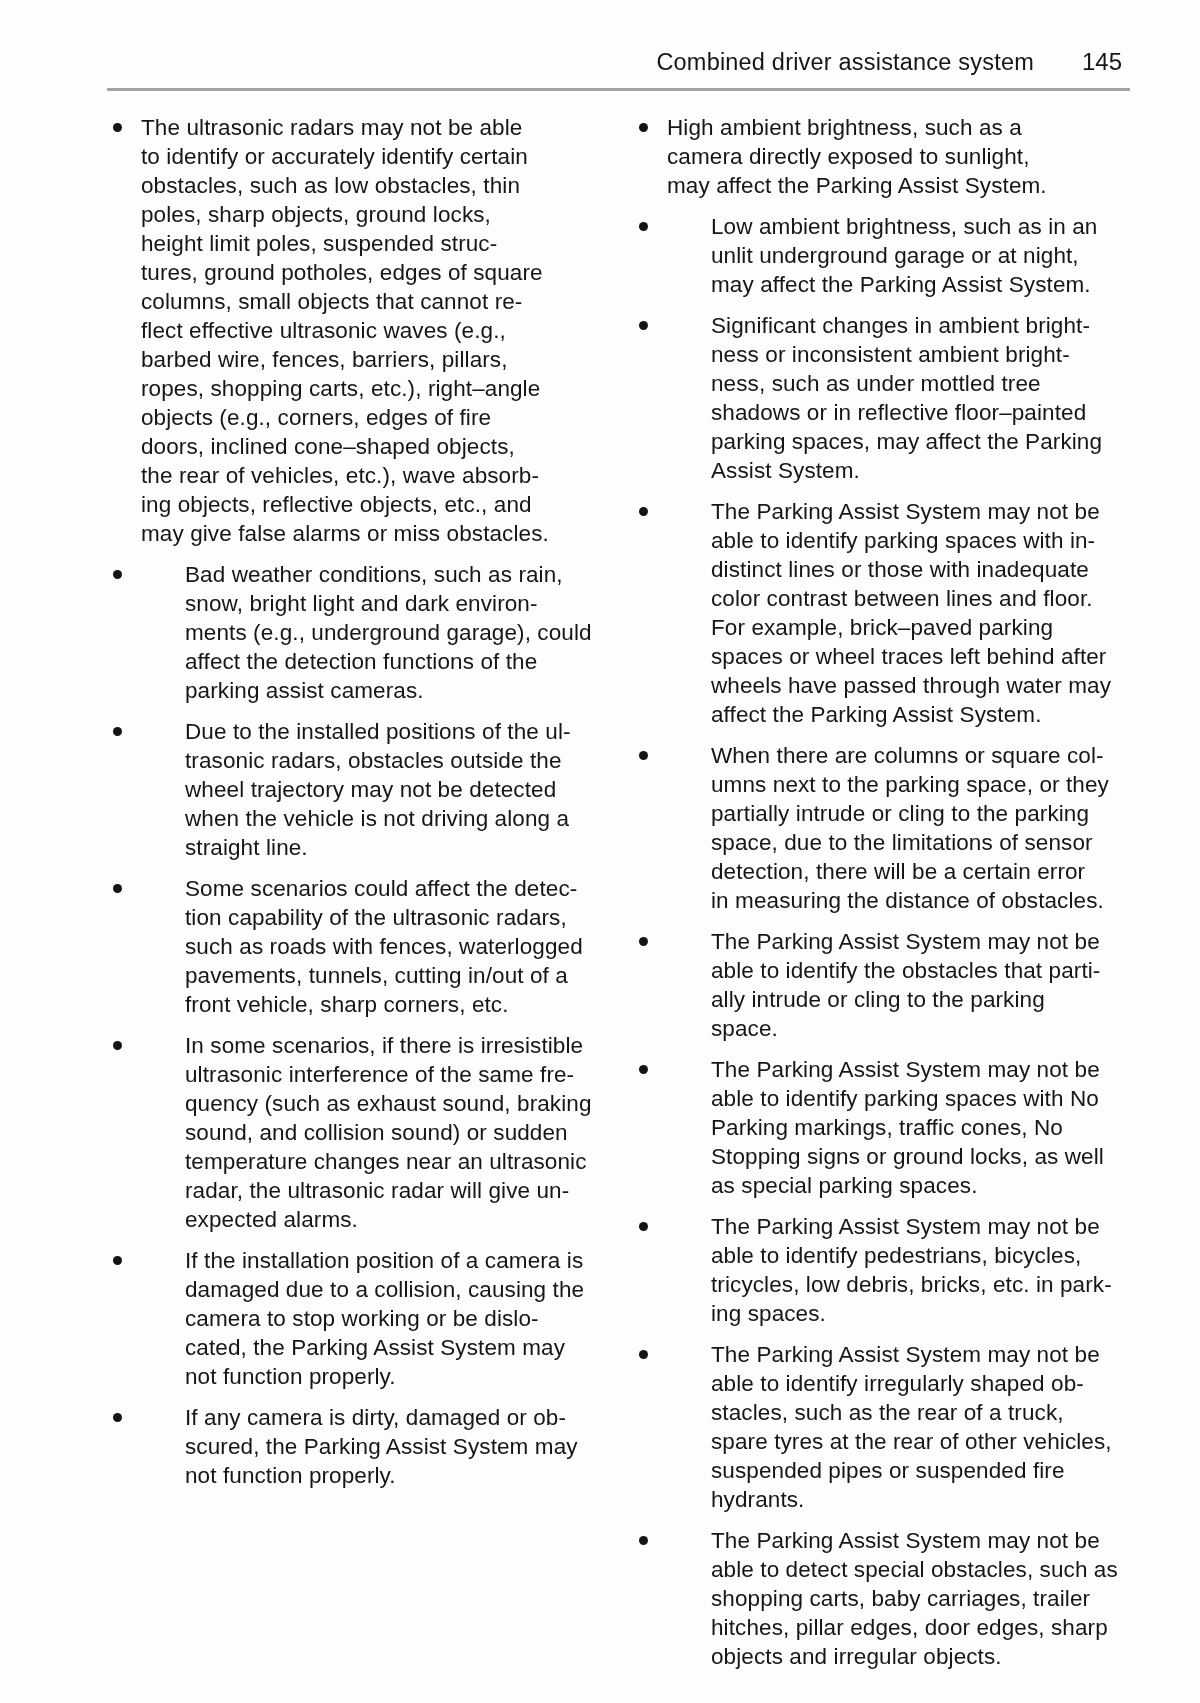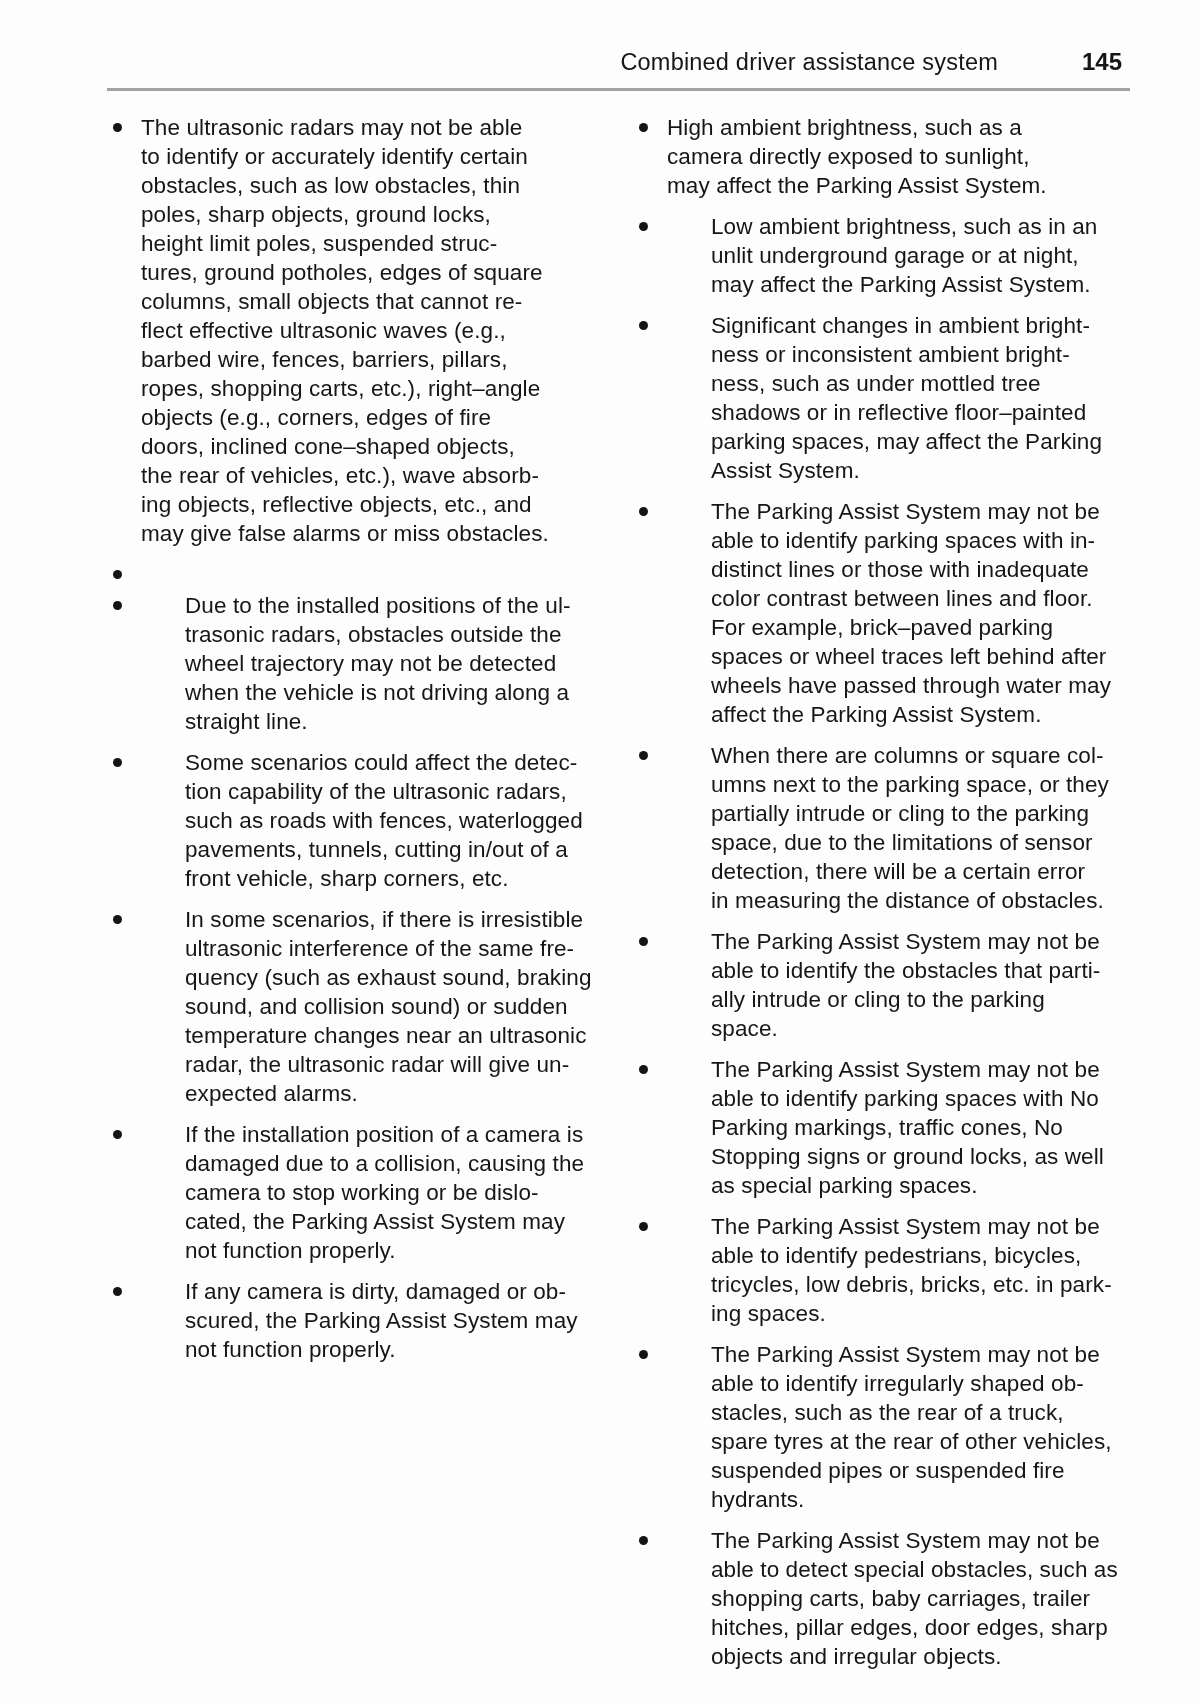--- a/index.html
+++ b/index.html
@@ -19,22 +19,22 @@
   .header {
     display: flex;
     justify-content: flex-end;
     align-items: baseline;
     padding: 49px 78px 0 0;
     font-size: 23.5px;
     line-height: 26px;
   }
   .header .title { letter-spacing: 0.2px; }
   .header .pagenum {
-    font-weight: bold;
-    margin-left: 84px;
+    font-weight: normal;
+    margin-left: 48px;
     font-size: 24px;
   }
   .rule {
     height: 3px;
     background: #a3a3a3;
     margin: 13px 70px 0 107px;
     border: none;
   }
   .columns {
     display: flex;
@@ -93,20 +93,25 @@
 barbed wire, fences, barriers, pillars,
 ropes, shopping carts, etc.), right–angle
 objects (e.g., corners, edges of fire
 doors, inclined cone–shaped objects,
 the rear of vehicles, etc.), wave absorb-
 ing objects, reflective objects, etc., and
 may give false alarms or miss obstacles.</span>
       </li>
       <li class="item">
         <span class="dot"></span>
+        <span class="txt">Bad weather conditions, such as rain,
+snow, bright light and dark environ-
+ments (e.g., underground garage), could
+affect the detection functions of the
+parking assist cameras.</span>
       </li>
       <li class="item">
         <span class="dot"></span>
         <span class="txt">Due to the installed positions of the ul-
 trasonic radars, obstacles outside the
 wheel trajectory may not be detected
 when the vehicle is not driving along a
 straight line.</span>
       </li>
       <li class="item">

